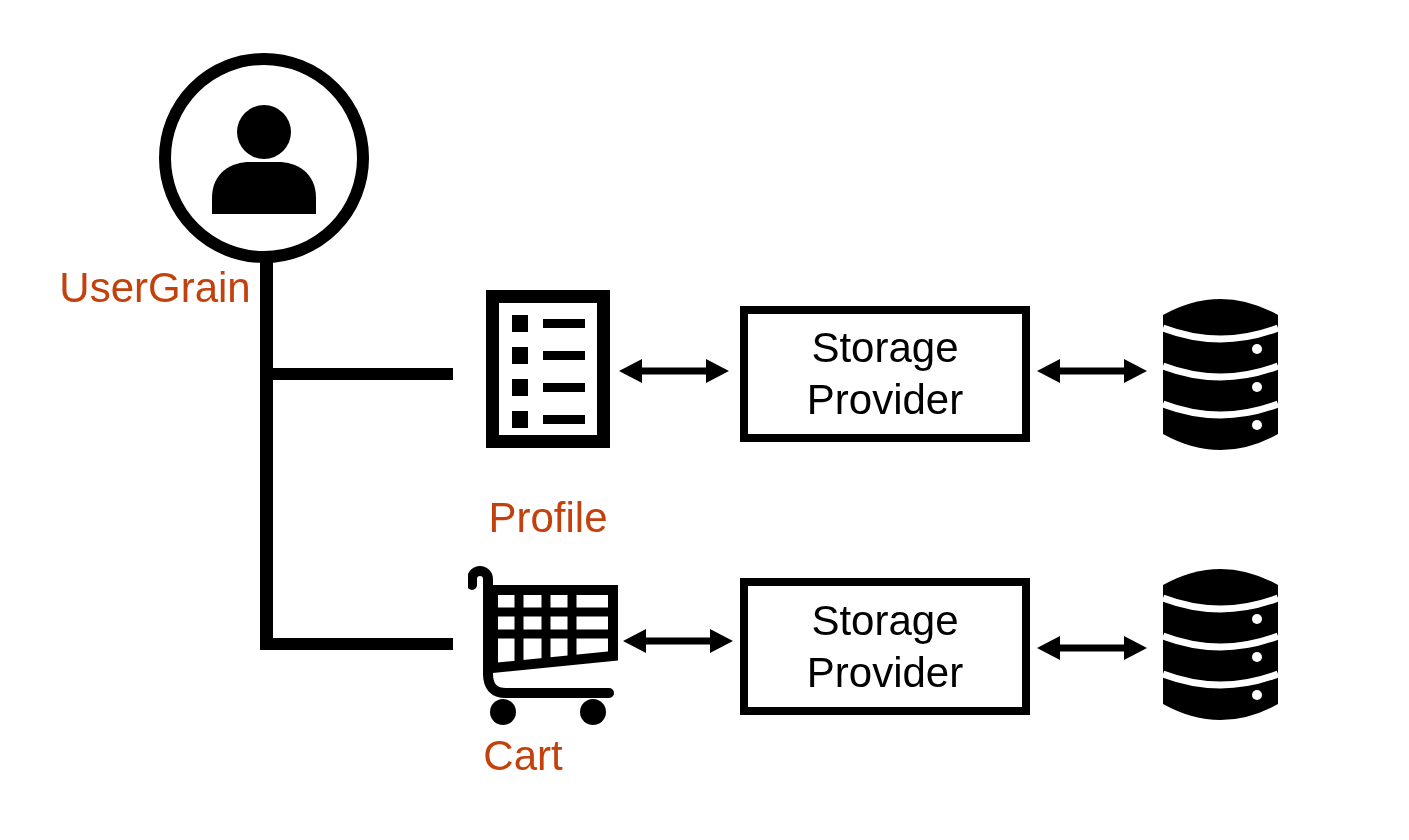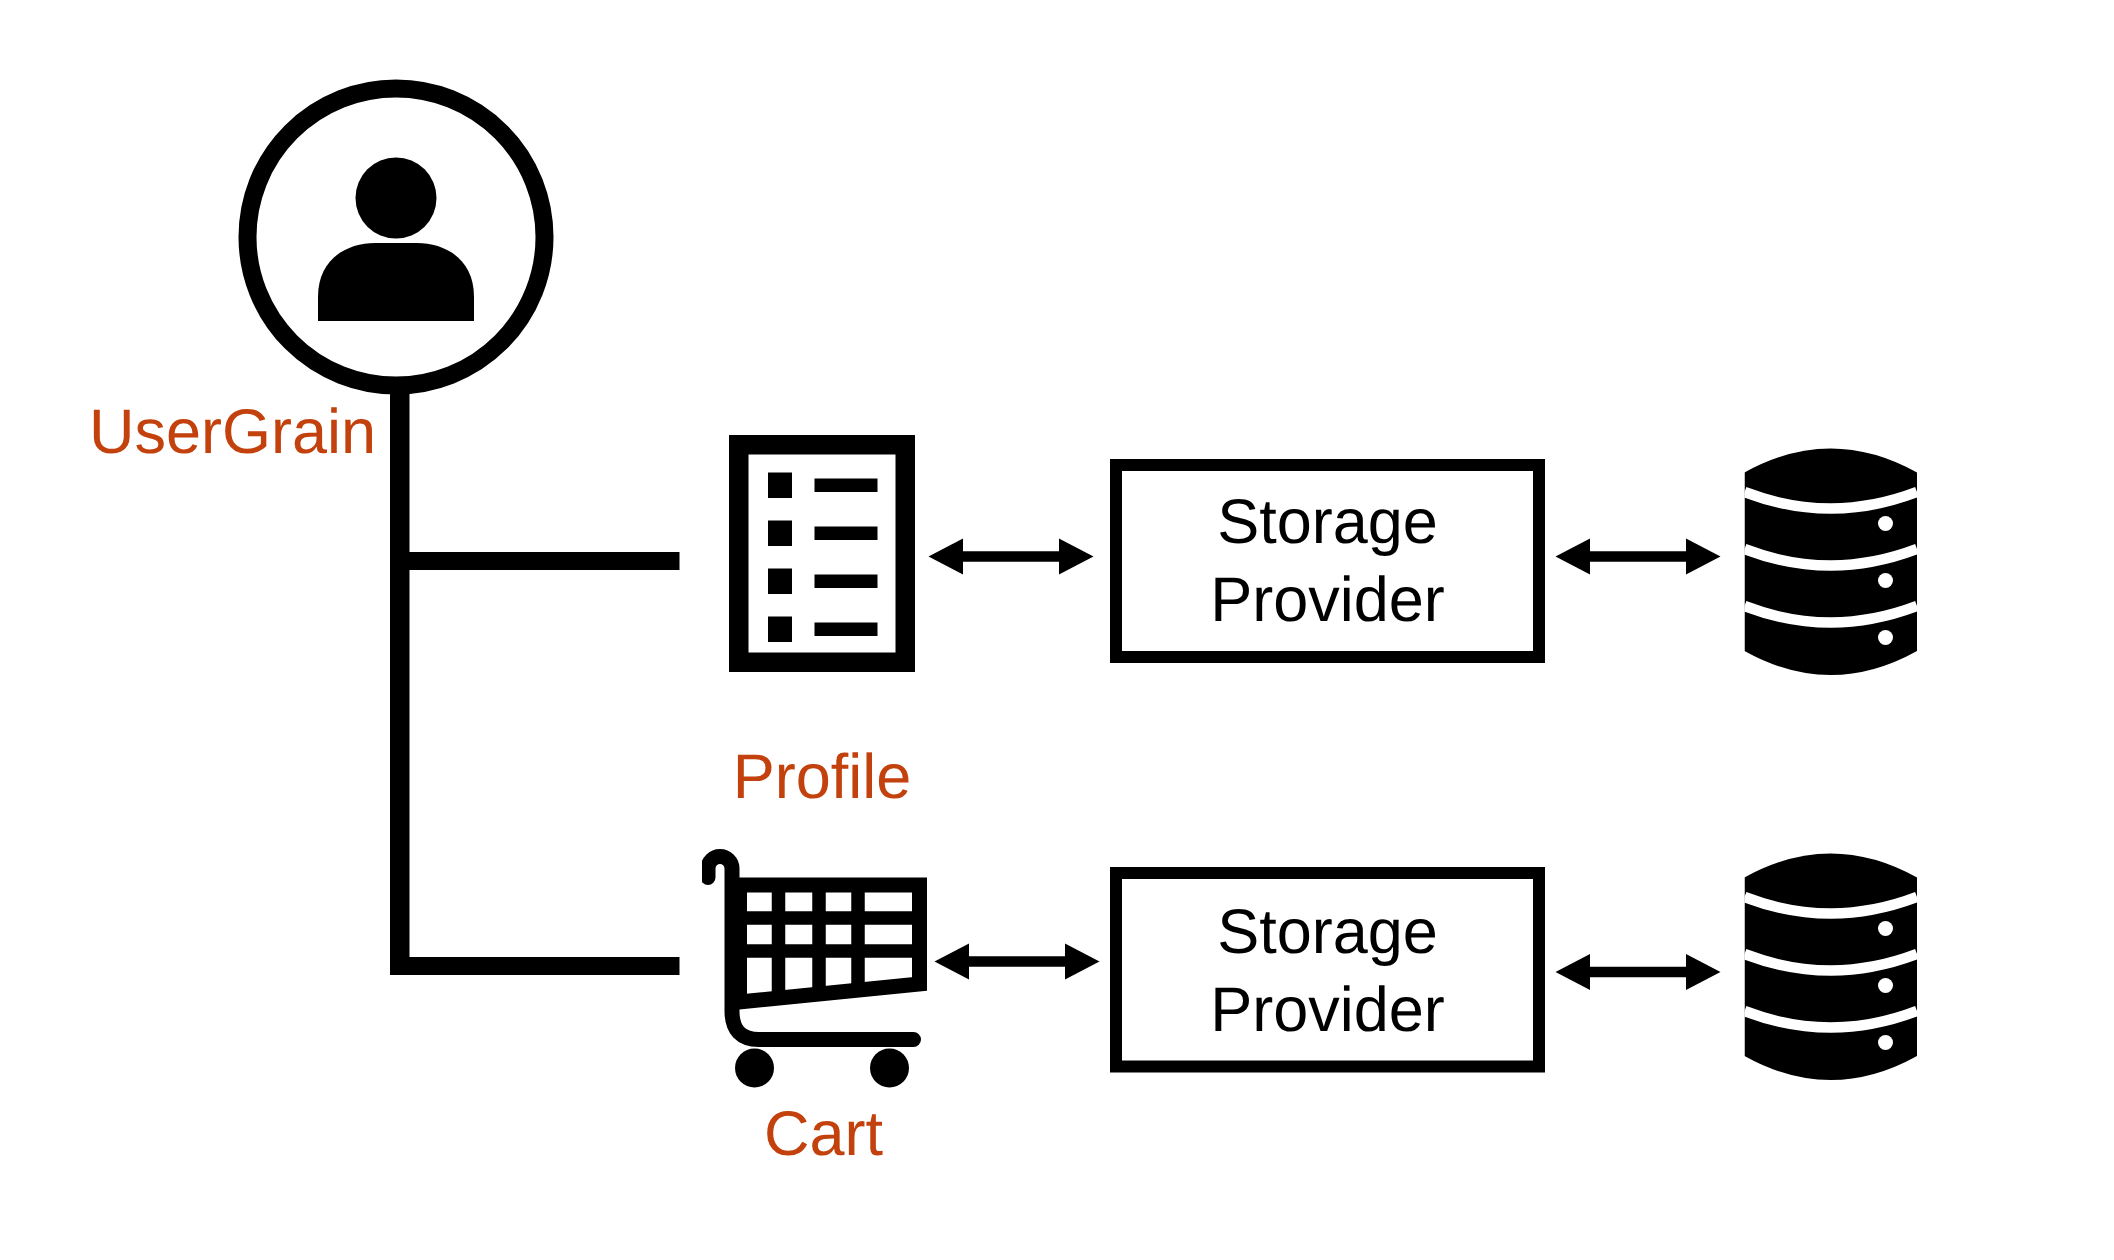--- a/index.html
+++ b/index.html
@@ -97,21 +97,21 @@
     <path d="M4,23 L4,17 A8,8 0 0 1 20,17 L20,112 Q20,131 38,131 L141,131" fill="none" stroke="#000000" stroke-width="10" stroke-linecap="round"></path>
     <path d="M25,28 L145,28 L145,94 L25,106 Z" fill="none" stroke="#000000" stroke-width="10"></path>
     <path d="M51,28 L51,102" stroke="#000000" stroke-width="9" fill="none"></path>
     <path d="M78,28 L78,100" stroke="#000000" stroke-width="9" fill="none"></path>
     <path d="M104,28 L104,97" stroke="#000000" stroke-width="9" fill="none"></path>
     <path d="M25,50 L145,50" stroke="#000000" stroke-width="9" fill="none"></path>
     <path d="M25,72 L145,72" stroke="#000000" stroke-width="9" fill="none"></path>
     <circle cx="35" cy="150" r="13" fill="#000000"></circle>
     <circle cx="125" cy="150" r="13" fill="#000000"></circle>
   </svg>
-  <div class="label" style="left:449px; top:733px; width:200px;">Cart</div>
+  <div class="label" style="left:423px; top:733px; width:200px;">Cart</div>
 
   <svg class="abs" style="left:622px; top:623px;" width="112" height="36" viewBox="0 0 112 36">
     <path d="M21,18 L91,18" stroke="#000000" stroke-width="7"></path>
     <polygon points="1,18 24,6 24,30" fill="#000000"></polygon>
     <polygon points="111,18 88,6 88,30" fill="#000000"></polygon>
   </svg>
 
   <div class="provider-box" style="left:740px; top:578px; height:137px;">
     <span>Storage</span>
     <span>Provider</span>

